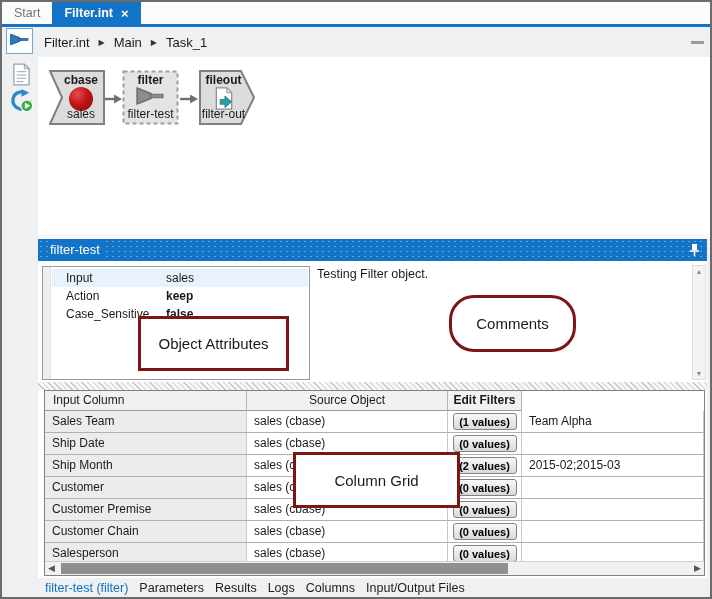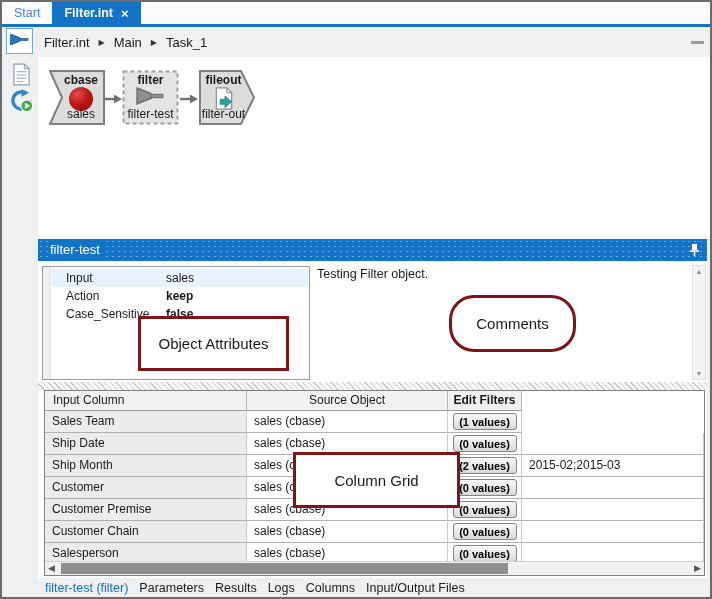--- a/index.html
+++ b/index.html
@@ -3,21 +3,21 @@
 <meta charset="utf-8">
 <style>
   * { margin:0; padding:0; box-sizing:border-box; }
   body { background:#cfcfcf; font-family:"Liberation Sans", sans-serif; }
   #app { position:relative; width:712px; height:599px; background:#fff;
          border:2px solid #6b6b6b; overflow:hidden; color:#1a1a1a; }
 
   
   .tabbar { position:absolute; left:0; top:0; width:708px; height:22px; background:#fbfbfb; display:flex; }
   .tab { height:22px; display:flex; align-items:center; padding:0 12px; font-size:12.5px; cursor:default; }
-  .tab.start { color:#3b82f6; }
+  .tab.start { color:#737373; }
   .tab.active { background:#1273c7; color:#fff; font-weight:bold; }
   .tab.active .close { margin-left:8px; font-weight:bold; font-size:13px; }
   .accentline { position:absolute; left:0; top:22px; width:708px; height:3px; background:#1273c7; }
 
   
   .toolbar { position:absolute; left:0; top:25px; width:708px; height:30px; background:#eef0f1; }
   .funnelbox { position:absolute; left:4px; top:1px; width:27px; height:26px; background:#fdfefe;
                border:1px solid #72a7d6; display:flex; align-items:center; justify-content:center; }
   .breadcrumb { position:absolute; left:42px; top:0; height:30px; display:flex; align-items:center; gap:9px; font-size:13px; }
   .crumb-sep { font-size:8px; color:#333; padding-top:1px; }
@@ -261,20 +261,21 @@
       <div class="th">Source Object</div>
       <div class="th b">Edit Filters</div>
     </div>
 
     <div class="tr">
       <div class="td c1">Sales Team</div>
       <div class="td c2">sales (cbase)</div>
       <div class="td c3">
           <button class="valbtn">(1 values)</button>
         </div>
+      <div class="td c4">Team Alpha</div>
     </div>
     <div class="tr">
       <div class="td c1">Ship Date</div>
       <div class="td c2">sales (cbase)</div>
       <div class="td c3">
           <button class="valbtn">(0 values)</button>
         </div>
       <div class="td c4"></div>
     </div>
     <div class="tr">

